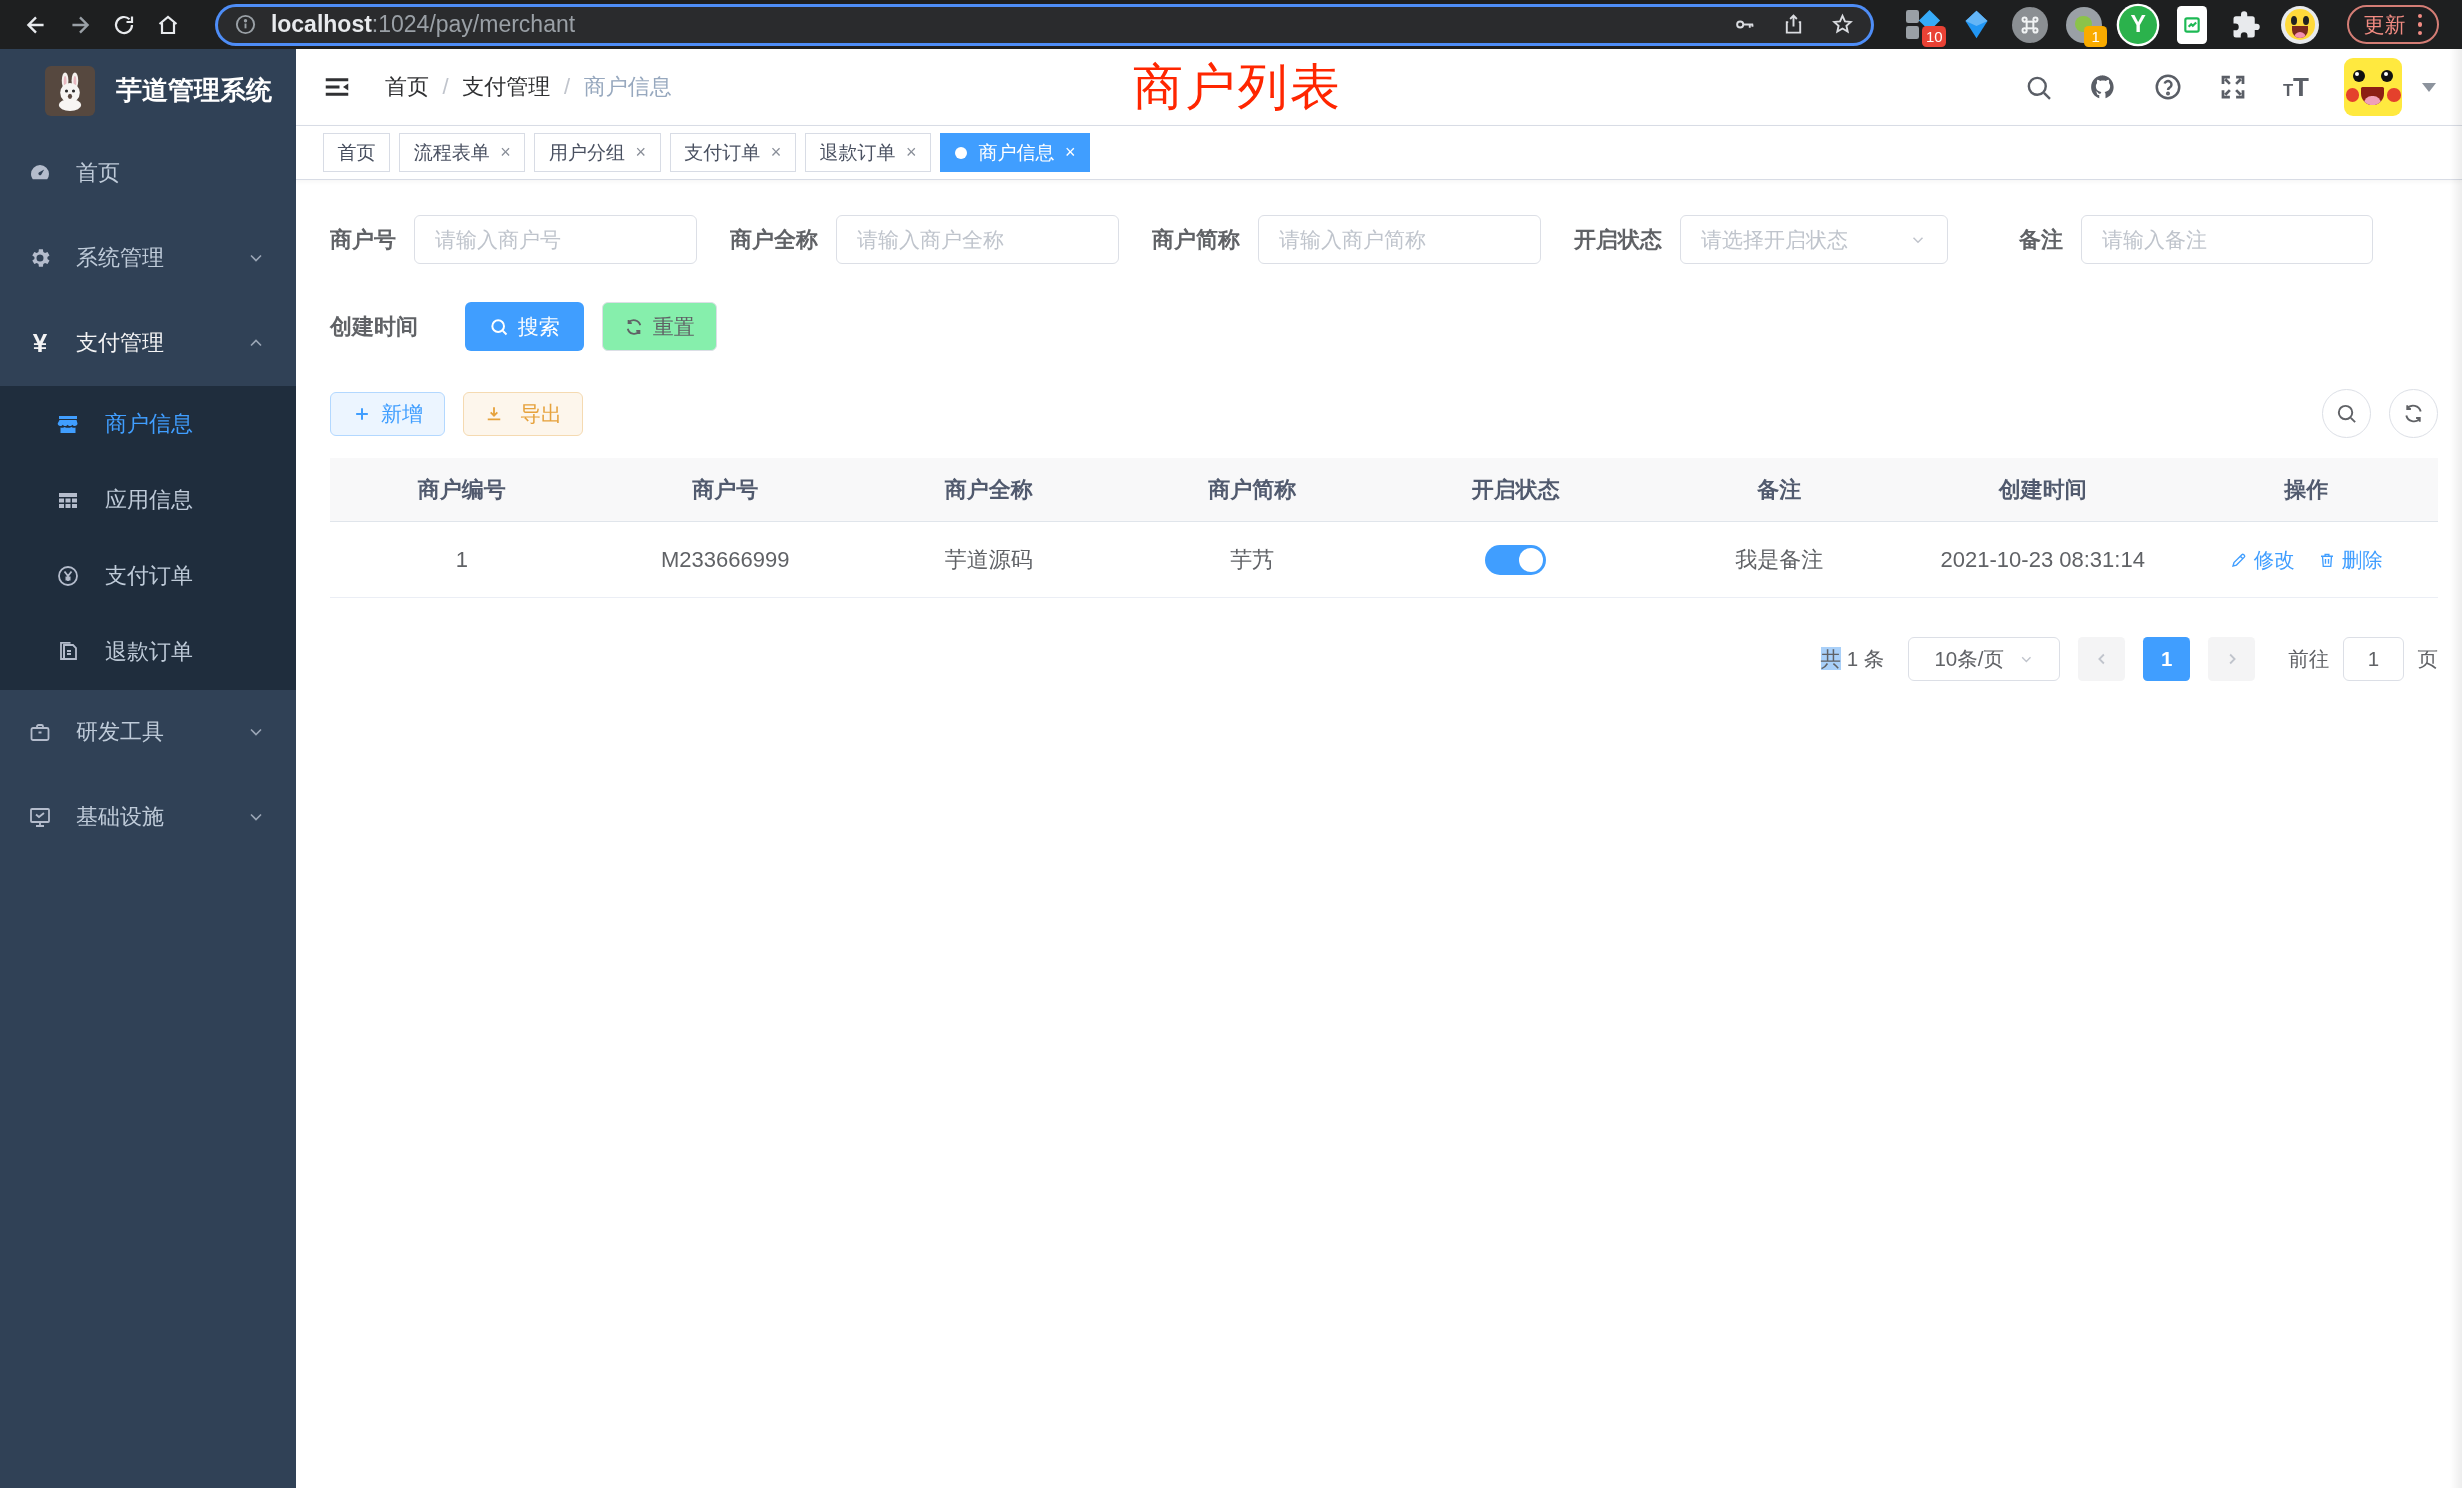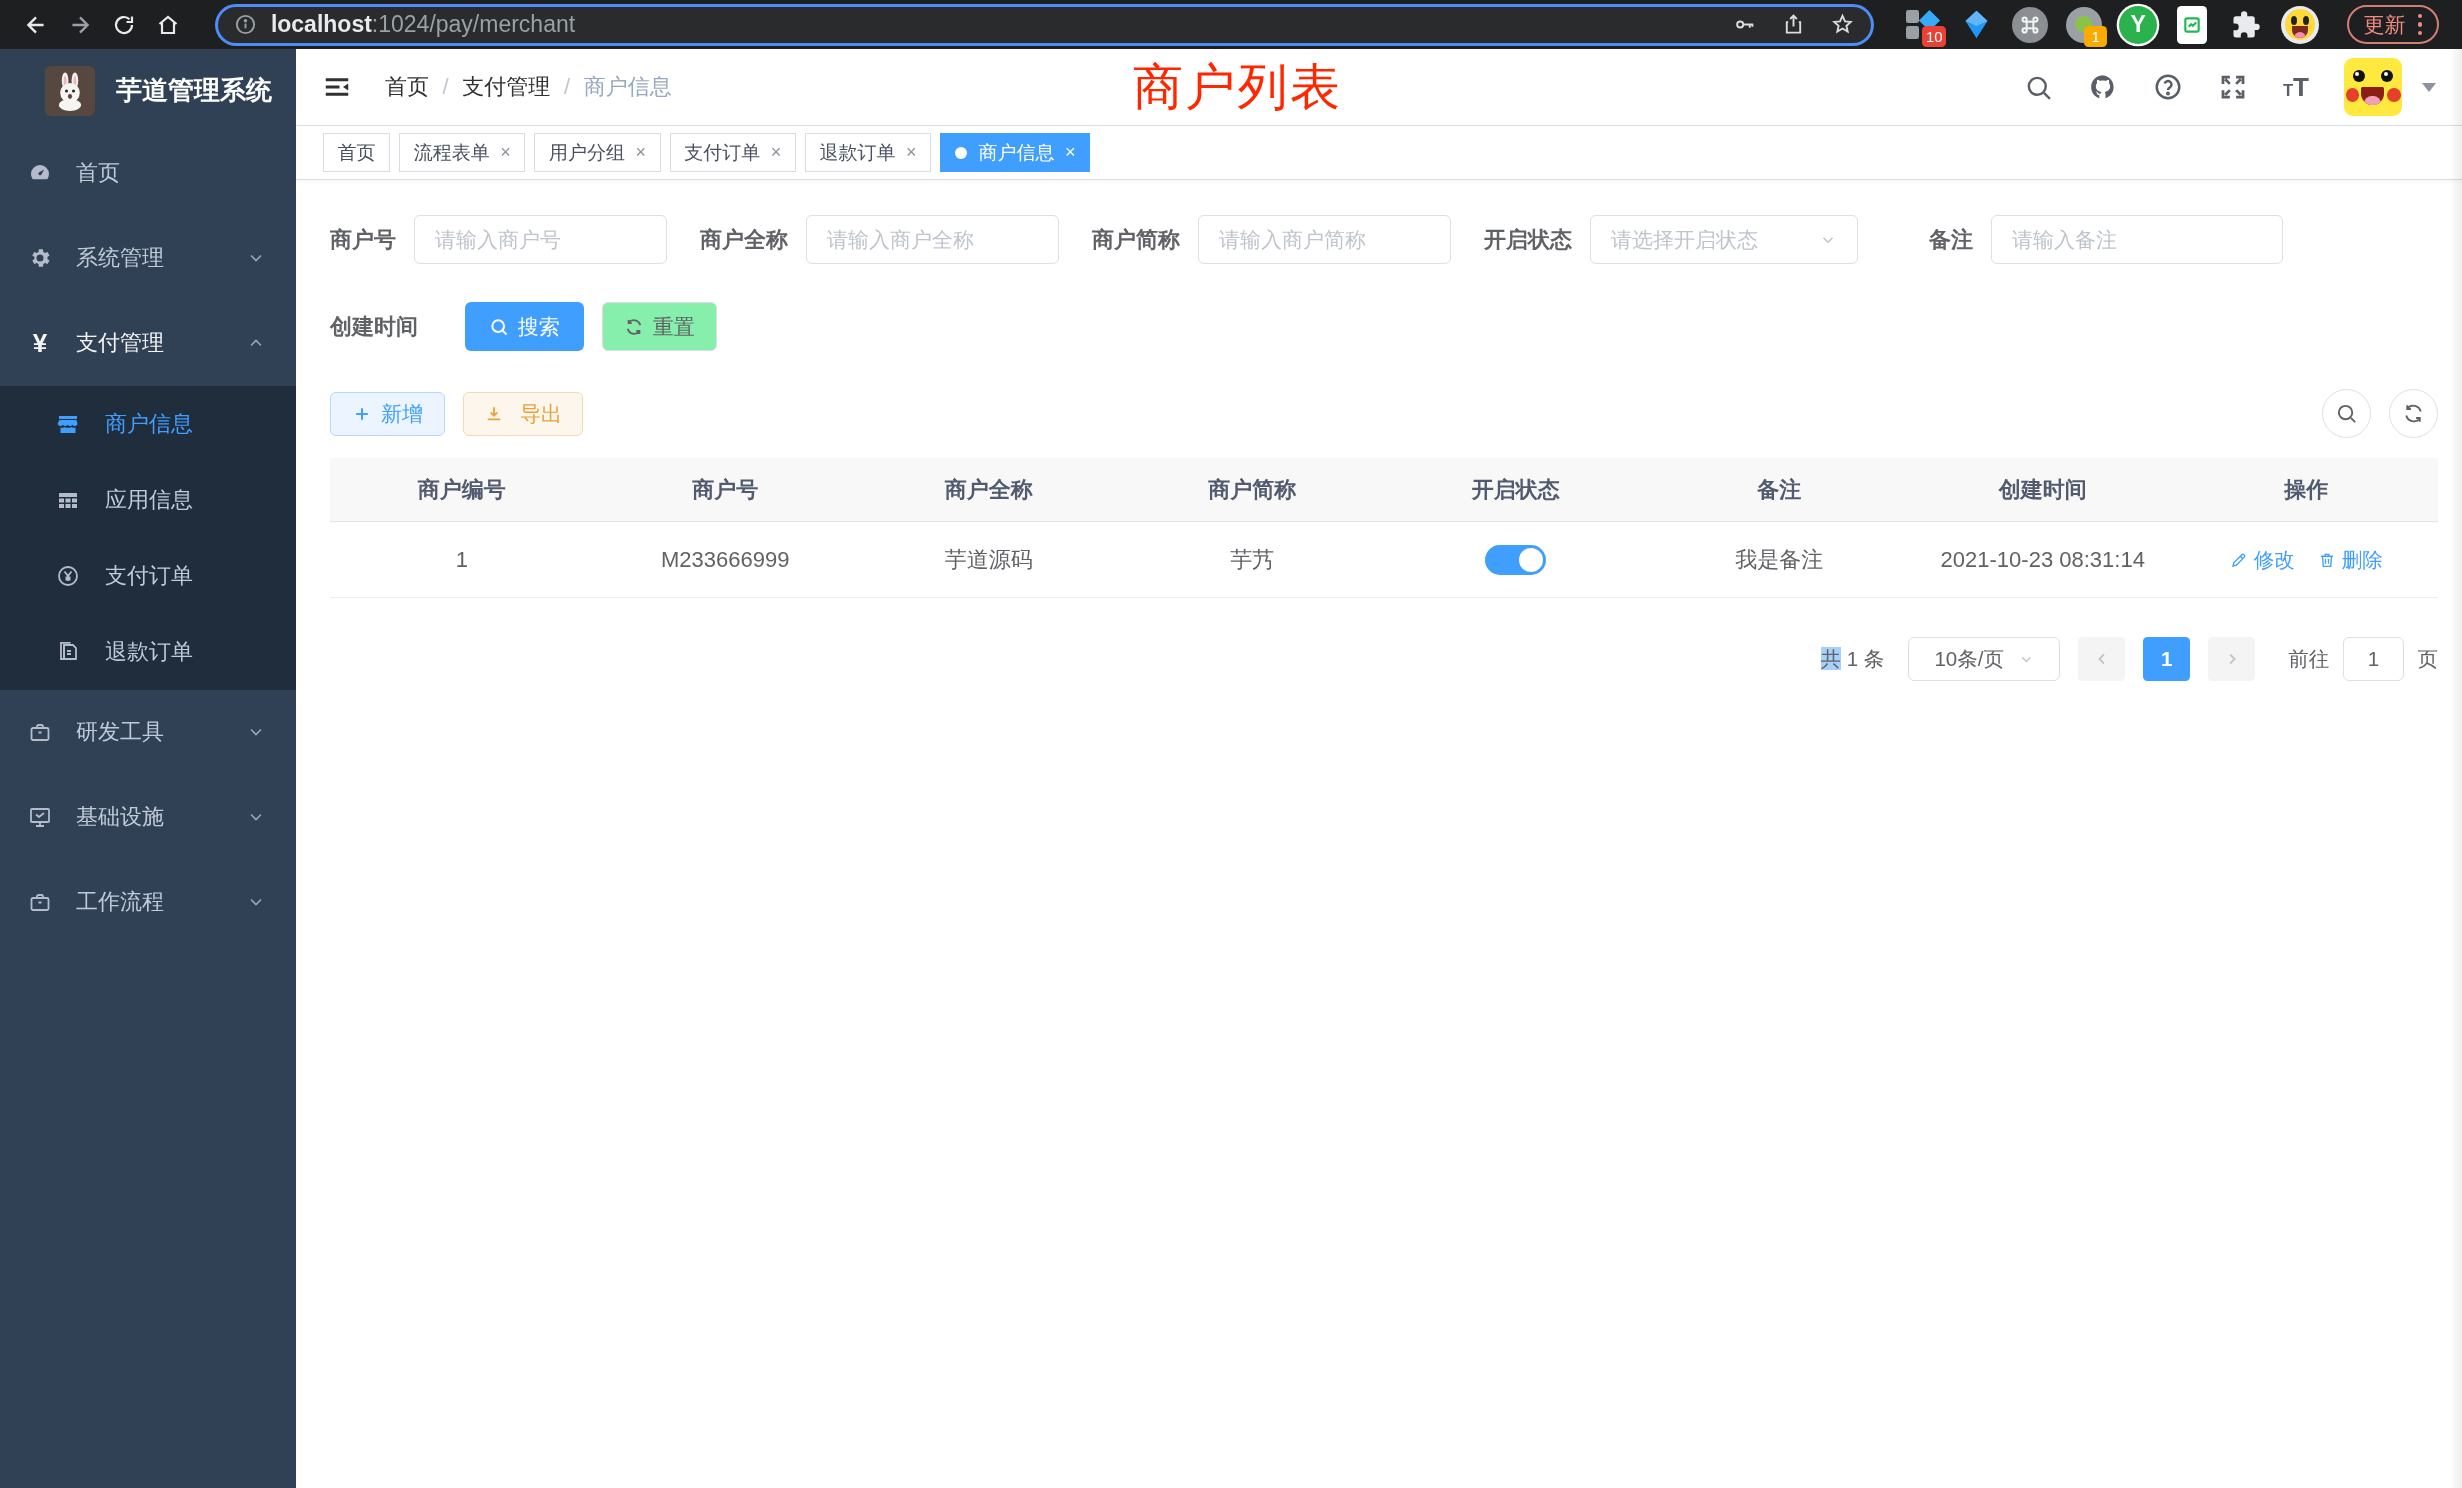--- a/index.html
+++ b/index.html
@@ -88,21 +88,21 @@
   .tag.active .tclose { color:#fff; }
   .tag.active::before { content:""; width:12px; height:12px; border-radius:50%; background:#fff; margin-right:3px; }
 
   
   .content { flex:1; padding:35px 24px 0 34px; position:relative; }
   .filter-row { display:flex; align-items:center; margin-bottom:38px; }
   .fg { display:flex; align-items:center; margin-right:33px; }
   .fg label { font-size:22px; font-weight:700; color:#606266; margin-right:18px; white-space:nowrap; }
   .el-input { height:49px; border:0.8px solid #dcdfe6; border-radius:6px; background:#fff; display:flex; align-items:center; padding:0 20px; font-size:21px; color:#bfc4cc; cursor:text; }
   .el-input .chev-grey { margin-left:auto; color:#c0c4cc; }
-  .w334 { width:253px; } .w354 { width:268px; } .w385 { width:292px; }
+  .w334 { width:283px; } .w354 { width:268px; } .w385 { width:292px; }
   .date-range { width:368px; height:49px; border:0.8px solid #dcdfe6; border-radius:6px; display:flex; align-items:center; padding:0 16.7px; font-size:21px; color:#bfc4cc; cursor:text; }
   .date-range .cal { color:#c0c4cc; margin-right:7.6px; }
   .date-range .dr-txt { flex:1; text-align:center; }
   .date-range .dr-sep { color:#606266; padding:0 4.5px; }
   .btn { height:49px; border-radius:6px; font-size:21px; display:inline-flex; align-items:center; justify-content:center; gap:9px; cursor:pointer; border:0.8px solid transparent; }
   .btn-search { background:#409eff; color:#fff; padding:0 23px; margin-left:12px; }
   .btn-reset { background:#86efac; color:#606266; border-color:#dcdfe6; padding:0 21px; margin-left:18px; }
 
   .toolbar { display:flex; align-items:center; margin-bottom:20px; }
   .btn-add { height:44px; background:#ecf5ff; border-color:#b3d8ff; color:#409eff; padding:0 21px; }
@@ -365,34 +365,20 @@
           </svg>
       </span>
       <span class="mi-label">基础设施</span>
       <span class="chev">
         <svg width="20" height="20" viewBox="0 0 24 24" fill="none" stroke="currentColor" stroke-width="2">
             <path d="M6 9l6 6 6-6"></path>
           </svg>
       </span>
     </div>
 
-    <div class="menu-item">
-      <span class="mi-icon">
-        <svg width="24" height="24" viewBox="0 0 24 24" fill="none" stroke="currentColor" stroke-width="1.8">
-            <rect x="3.5" y="8" width="17" height="12" rx="1.5"></rect>
-            <path d="M9 8V6.5A1.5 1.5 0 0 1 10.5 5h3A1.5 1.5 0 0 1 15 6.5V8M10.5 12.5h3"></path>
-          </svg>
-      </span>
-      <span class="mi-label">工作流程</span>
-      <span class="chev">
-        <svg width="20" height="20" viewBox="0 0 24 24" fill="none" stroke="currentColor" stroke-width="2">
-            <path d="M6 9l6 6 6-6"></path>
-          </svg>
-      </span>
-    </div>
   </div>
 
   <div class="main">
     <div class="annotation">商户列表</div>
 
     <div class="navbar">
       <span class="fold">
         <svg width="30" height="30" viewBox="0 0 24 24" fill="currentColor">
             <rect x="3" y="5" width="18" height="2.4"></rect>
             <rect x="3" y="10.8" width="11" height="2.4"></rect>

